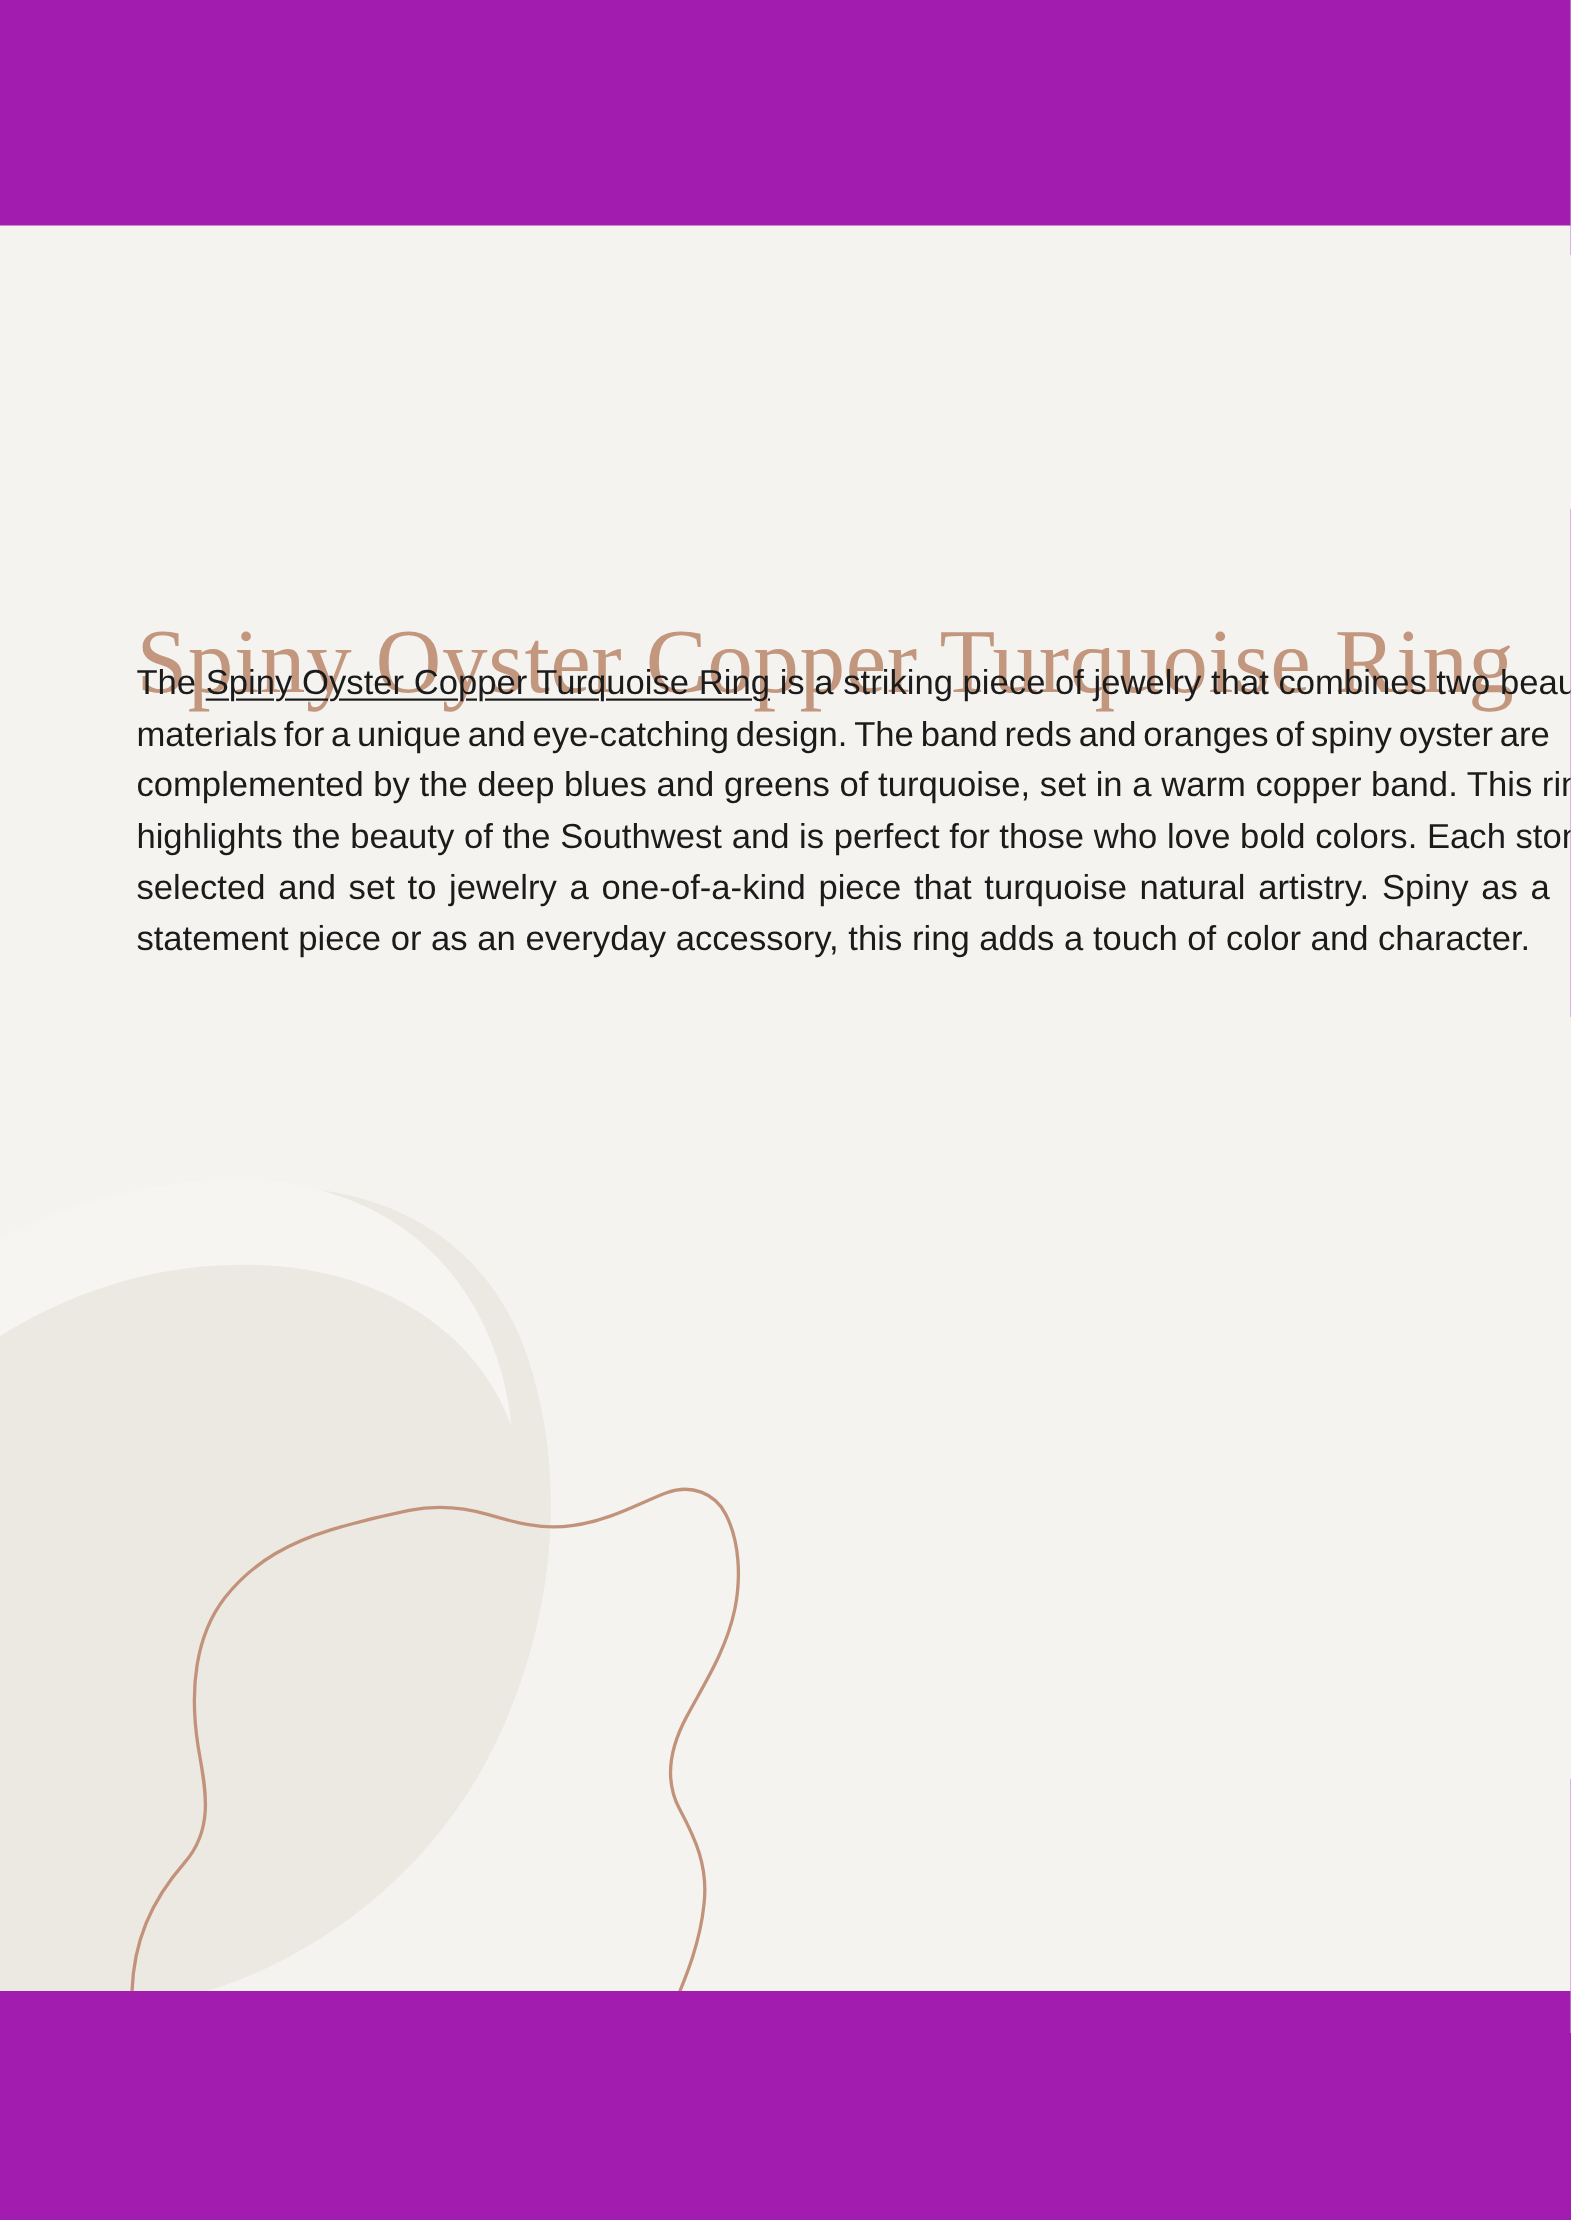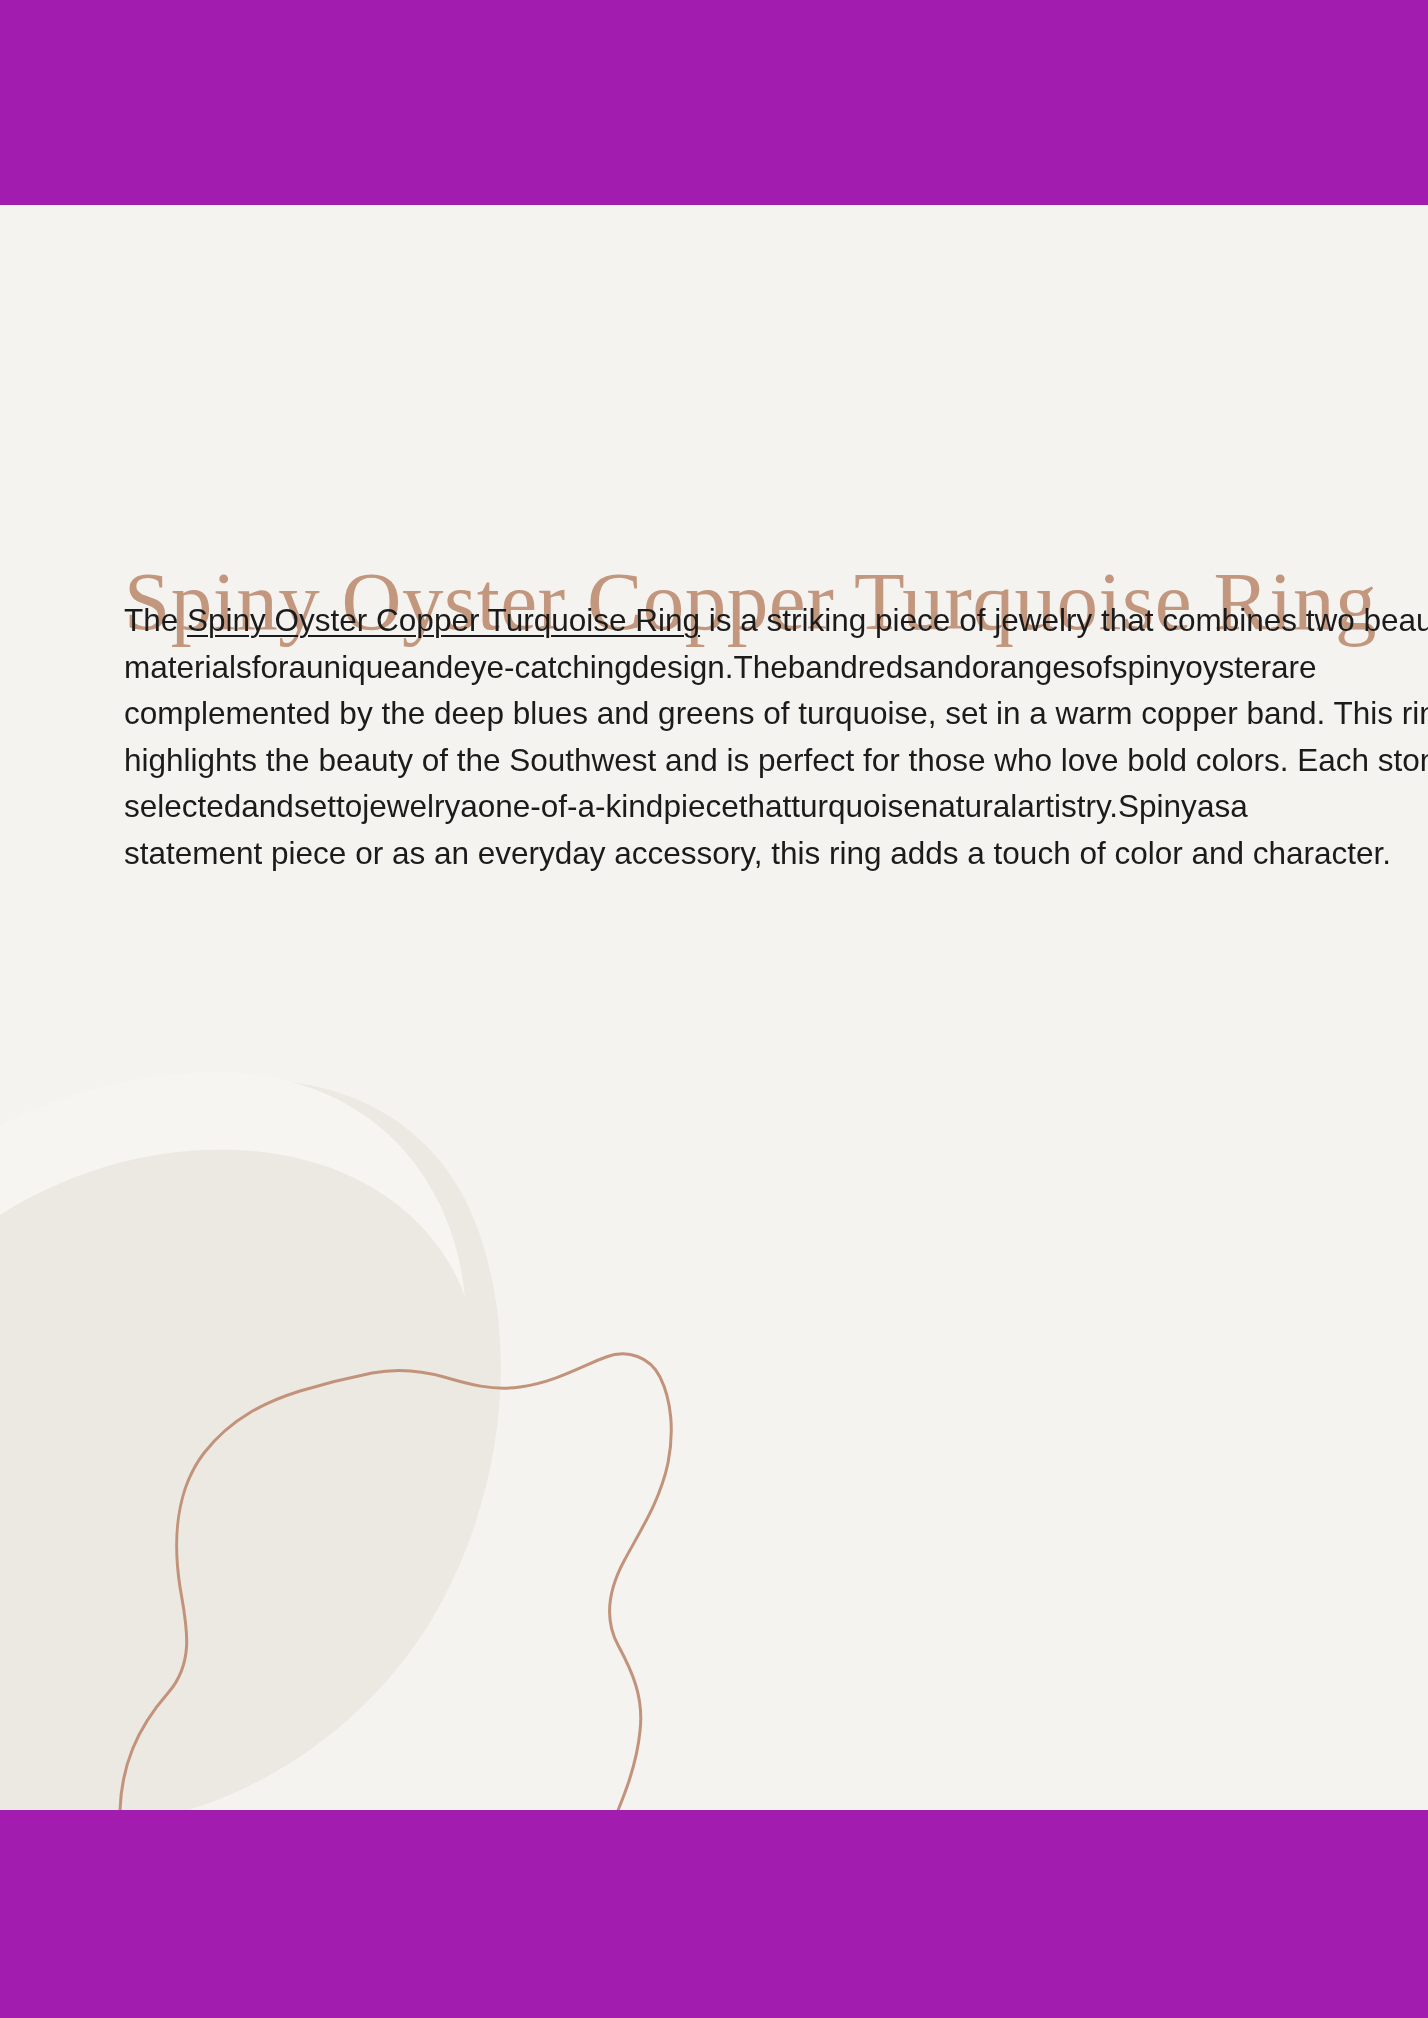--- a/index.html
+++ b/index.html
@@ -68,20 +68,21 @@
   }
 
   #body-text .line {
     display: block;
     white-space: nowrap;
   }
 
   
   #body-text .line.justify {
     display: flex;
+    justify-content: space-between;
     width: 1285px;
     white-space: nowrap;
   }
 
   .product-link {
     text-decoration: underline;
     text-underline-offset: 4px;
     text-decoration-thickness: 2px;
     color: #1b1b1b;
   }

